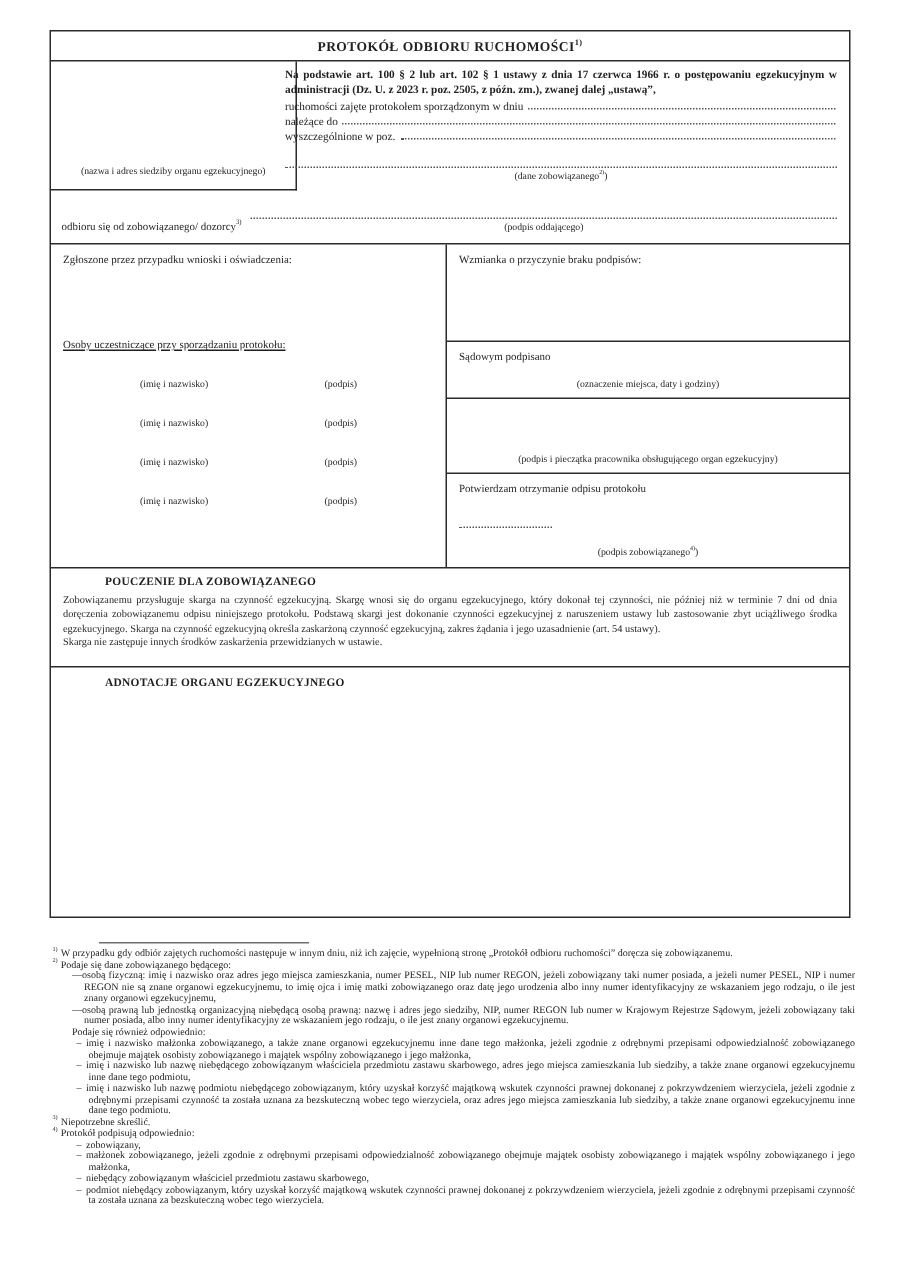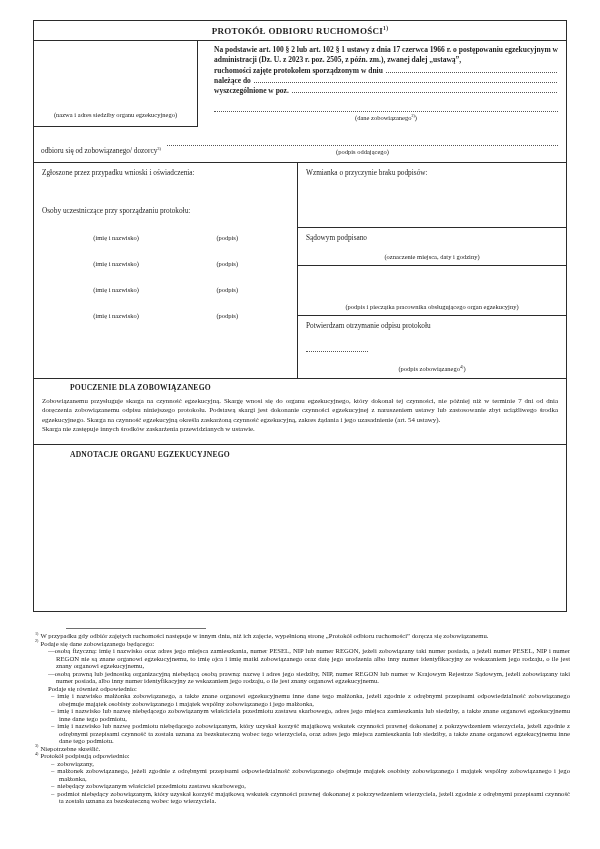--- a/index.html
+++ b/index.html
@@ -24,36 +24,36 @@
     font-weight: bold; font-size: 9px; letter-spacing: 0.3px;
   }
   .row-header { position: relative; height: 122px; border-bottom: 1px solid #2b2b2b; }
   .org-box {
     position: absolute; left: 0; top: 0; width: 164px; height: 86px;
     border-right: 1px solid #2b2b2b; border-bottom: 1px solid #2b2b2b;
     display: flex; align-items: flex-end; justify-content: center;
     padding-bottom: 8px;
   }
   .cap { font-size: 6.5px; color: #222; }
-  .legal { position: absolute; left: 172px; right: 0; top: 0; padding: 4px 8px 0 8px; }
+  .legal { position: absolute; left: 148px; right: 0; top: 0; padding: 4px 8px 0 8px; }
   .legal .intro { font-weight: bold; font-size: 7.5px; line-height: 10px; text-align: justify; }
-  .lrow { display: flex; align-items: flex-end; height: 10px; font-weight: bold; font-size: 7.5px; text-align: right; }
+  .lrow { display: flex; align-items: flex-end; height: 10px; font-weight: normal; font-size: 7.5px; text-align: right; }
   .lrow .lbl { white-space: nowrap; }
   .dl { flex: 1; border-bottom: 1px dotted #555; margin: 0 1px 2px 3px; }
   .dl-full { border-bottom: 1px dotted #555; height: 8px; margin-top: 9px; }
   .legal .ccap { text-align: center; margin-top: 2px; }
   .receive { position: absolute; left: 7px; right: 8px; top: 97px; }
   .receive .r1 { display: flex; align-items: flex-end; font-size: 7.3px; }
   .receive .rcol { flex: 1; margin-left: 6px; }
   .receive .rcol .dl2 { border-bottom: 1px dotted #555; height: 8px; }
   .receive .ccap { text-align: center; margin-top: 2px; }
 
   .row-main { display: flex; height: 216px; border-bottom: 1px solid #2b2b2b; }
   .main-left { width: 264px; border-right: 1px solid #2b2b2b; padding: 5px 8px; font-size: 7.3px; }
-  .main-left .participants { margin-top: 29px; }
+  .main-left .participants { margin-top: 48px; text-decoration: underline; }
   .sigrow { display: grid; grid-template-columns: 60% 30% 10%; margin-top: 19px; }
   .sigrow:first-of-type { margin-top: 20px; }
   .sigrow .cap { text-align: center; }
   .main-right { flex: 1; display: flex; flex-direction: column; font-size: 7.3px; }
   .mr-cell { padding: 5px 8px; display: flex; flex-direction: column; }
   .mr1 { height: 65px; border-bottom: 1px solid #2b2b2b; }
   .mr2 { height: 38px; border-bottom: 1px solid #2b2b2b; }
   .mr3 { height: 50px; border-bottom: 1px solid #2b2b2b; }
   .mr4 { height: 61px; }
   .mr-cap-bottom { margin-top: auto; text-align: center; }

